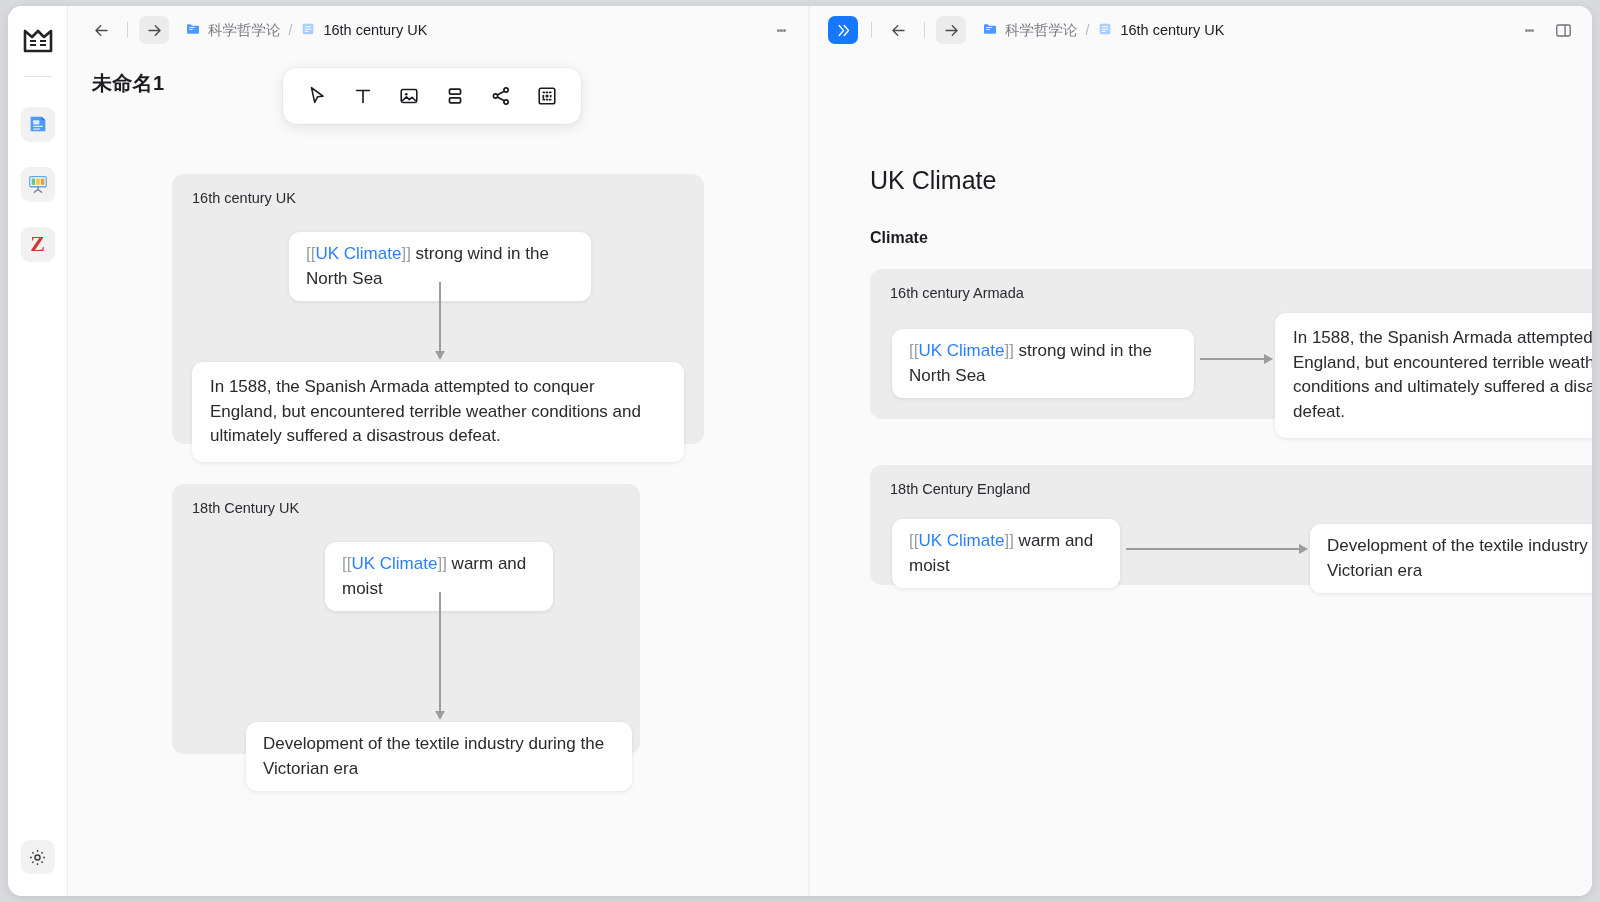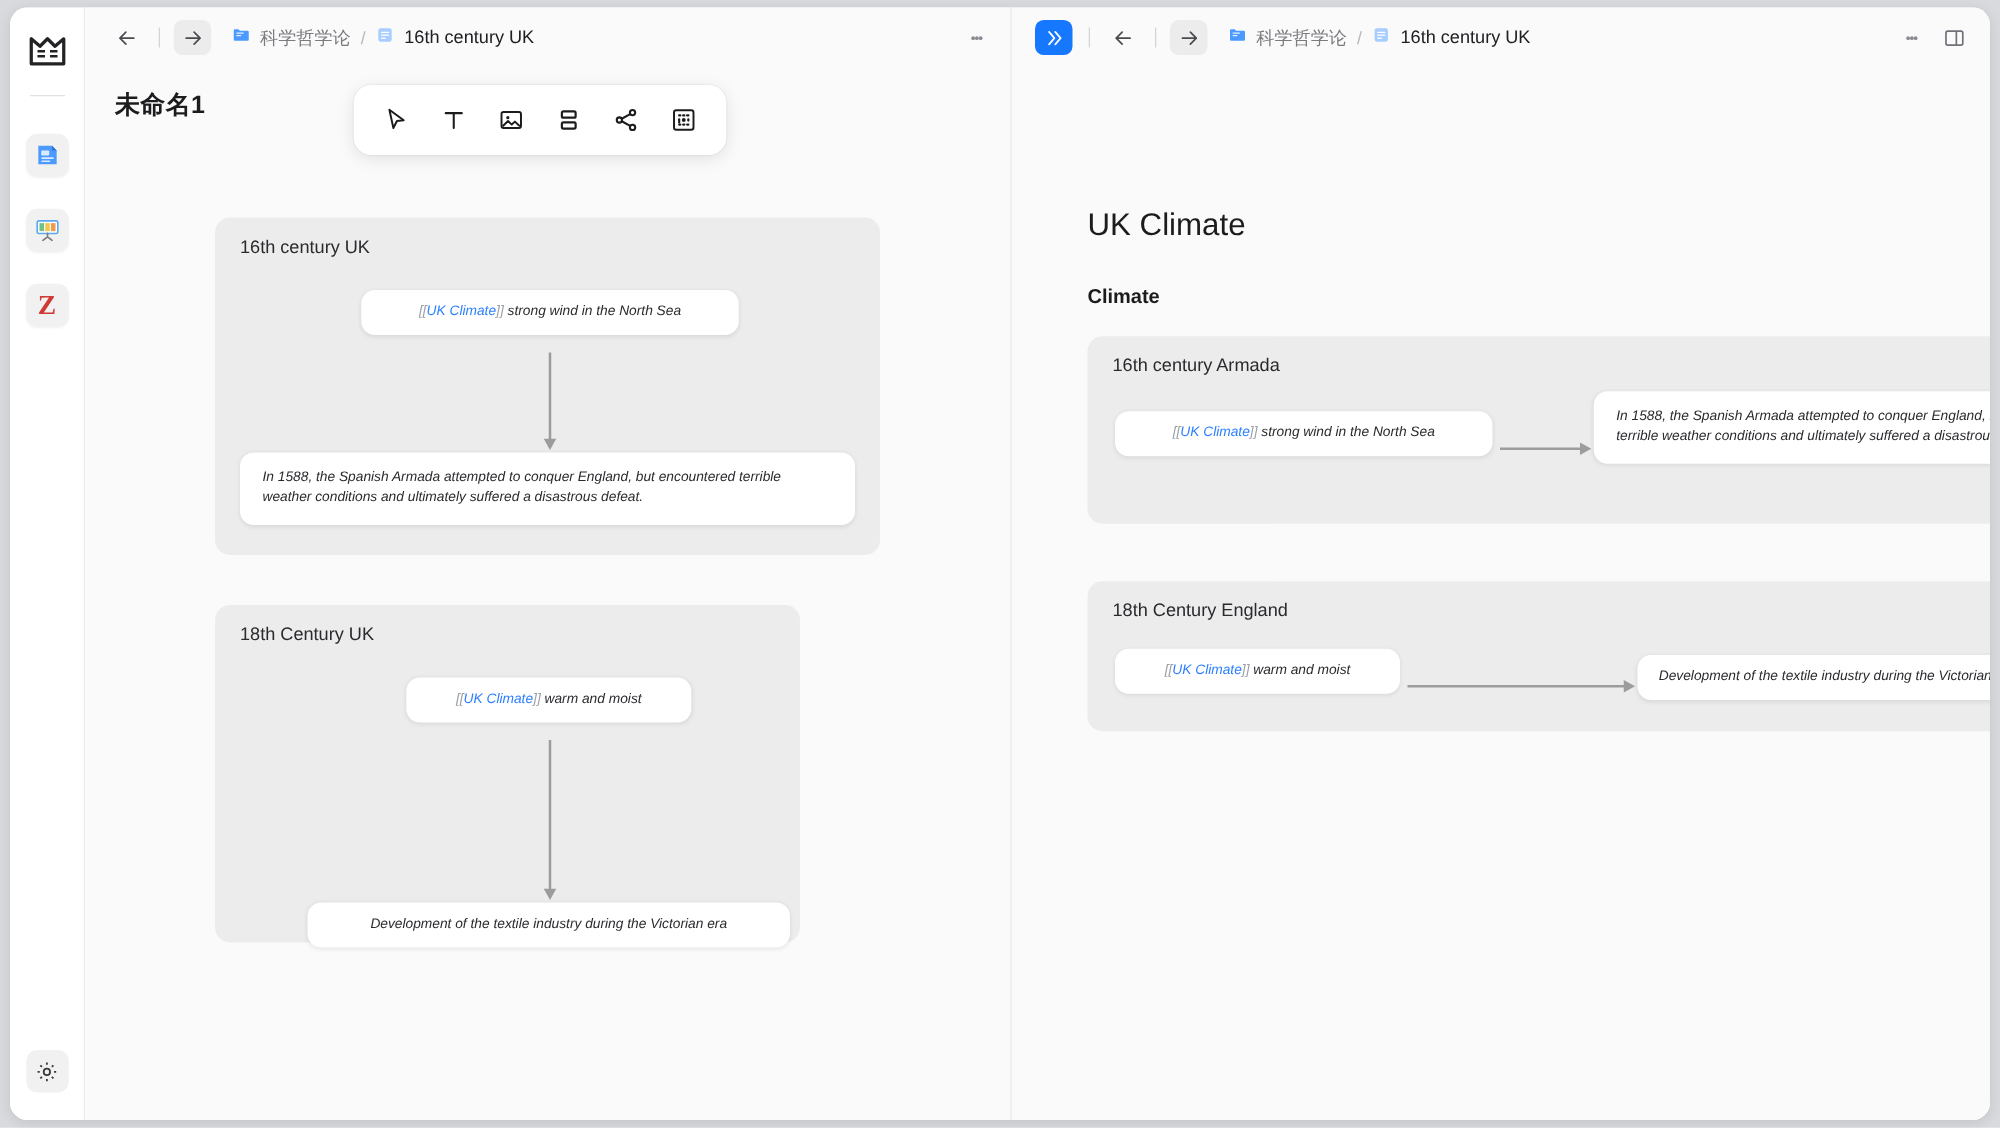--- a/index.html
+++ b/index.html
@@ -100,24 +100,23 @@
   .frame {
     position: absolute;
     background: #ececec; border-radius: 12px;
   }
   .frame-label { position: absolute; left: 20px; top: 16px;
     font-size: 14.5px; color: #2a2a2e; }
   .node {
     position: absolute;
     background: #fff; border-radius: 11px;
     box-shadow: 0 1px 4px rgba(0,0,0,.09);
-    font-size: 11px; color: #2a2a2e; line-height: 1.45;
+    font-size: 17px; color: #2a2a2e; line-height: 1.45;
     display: flex; align-items: center;
     padding: 10px 17px;
-    font-style: italic;
   }
   .node .lnk { color: #2b7fff; }
   .node .brk { color: #9aa0a6; }
   .arrow-v { position: absolute; width: 2px; background: #9c9c9c; }
   .arrow-v::after {
     content: ""; position: absolute; left: -4px; bottom: -8px;
     border-left: 5px solid transparent; border-right: 5px solid transparent;
     border-top: 9px solid #9c9c9c;
   }
   .arrow-h { position: absolute; height: 2px; background: #9c9c9c; }

